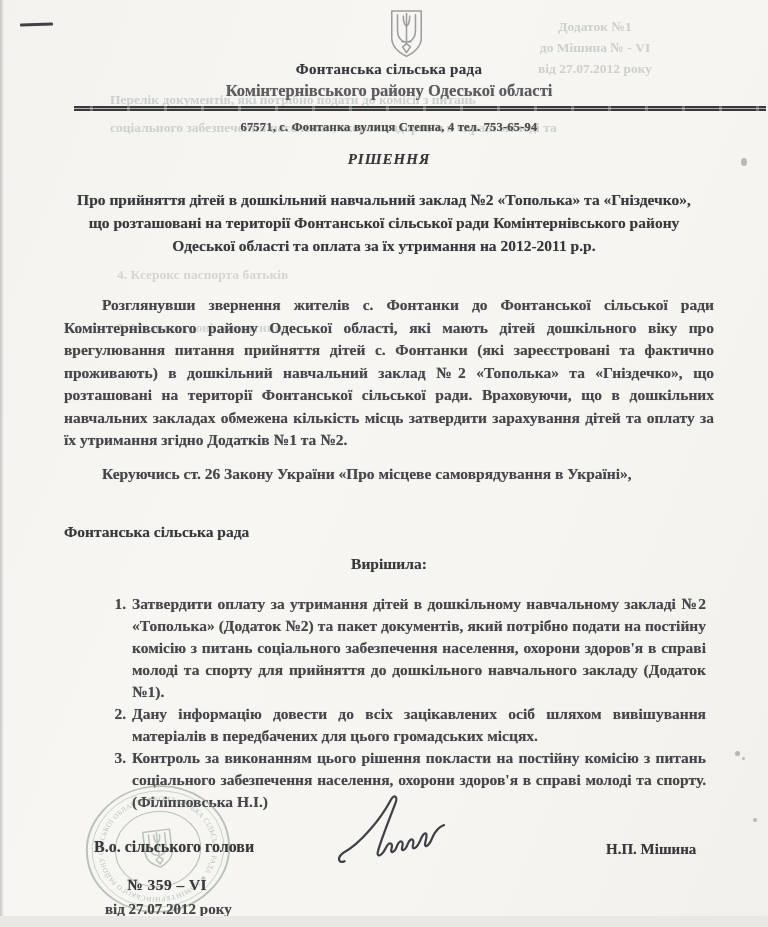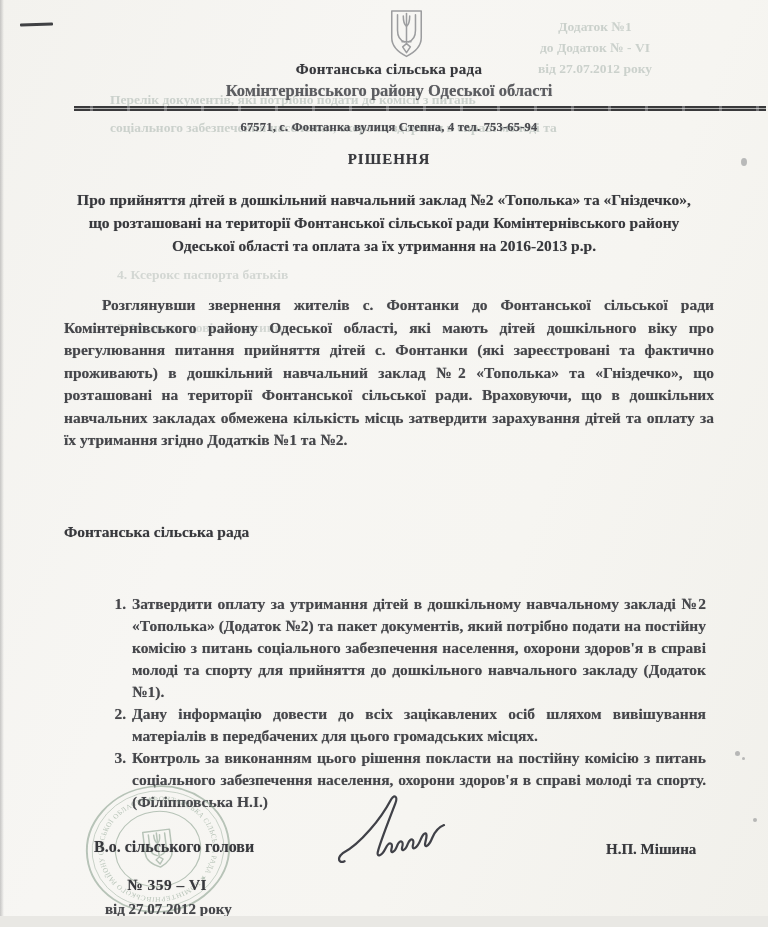--- a/index.html
+++ b/index.html
@@ -27,21 +27,21 @@
   .bleed-list{left:117px;font-size:13.5px;color:#d3d7d3;}
 
   
   .emblem{left:387px;top:9px;}
   .org-name{left:64px;top:61px;width:650px;font-size:15px;letter-spacing:.3px;}
   .org-region{left:64px;top:81px;width:650px;font-size:16.5px;color:#5c5d61;}
   .rule{left:74px;top:106px;width:692px;height:5px;
     background:repeating-linear-gradient(90deg,#39393b 0 16px,#6f6f72 16px 19px,#39393b 19px 37px);}
   .rule::after{content:"";position:absolute;left:0;right:0;top:2px;height:1px;background:rgba(245,244,241,.65);}
   .address{left:64px;top:120px;width:650px;font-size:12.5px;letter-spacing:.2px;color:#4a4b50;}
-  .decision-label{left:64px;top:151px;width:650px;font-size:15px;letter-spacing:1px;}
+  .decision-label{left:64px;top:151px;width:650px;font-size:15px;letter-spacing:1px;font-style:italic;}
 
   
   .doc-title{left:50%;top:188px;transform:translateX(-50%);width:634px;font-size:15.5px;line-height:23px;}
   .para{left:64px;width:650px;font-size:15.5px;line-height:22.5px;text-align:justify;text-indent:38px;}
   .p1{top:294px;}
   .p2{top:463px;}
   .council-name{left:64px;top:523px;font-size:15.5px;}
   .resolved{left:64px;top:555px;width:650px;font-size:15.5px;}
   .decision-list{left:101px;top:585px;width:613px;font-size:15.5px;line-height:22px;}
   .decision-list ol{margin:8px;padding-left:21px;}
@@ -62,21 +62,21 @@
 
   <div class="abs edge-shadow"></div>
   <div class="abs dash-artifact"></div>
   <div class="speck" style="left:741px;top:158px;width:6px;height:8px;"></div>
   <div class="speck" style="left:735px;top:751px;width:5px;height:5px;"></div>
   <div class="speck" style="left:742px;top:757px;width:3px;height:3px;"></div>
   <div class="speck" style="left:753px;top:818px;width:4px;height:4px;"></div>
 
   <div class="abs bleed bleed-topright">
     <div>Додаток №1</div>
-    <div>до Додаток № - VI</div>
+    <div>до Мішина № - VI</div>
     <div>від 27.07.2012 року</div>
   </div>
   <div class="abs bleed bleed-mid" style="top:120px;">соціального забезпечення населення, охорони здоров'я в справі молоді та</div>
   <div class="abs bleed bleed-mid" style="top:92px;">Перелік документів, які потрібно подати до комісії з питань</div>
   <div class="abs bleed bleed-list" style="top:251px;margin-top:16px;">4. Ксерокс паспорта батьків</div>
   <div class="abs bleed bleed-list" style="top:284px;margin-top:36px;">5. Медична довідка дитини</div>
 
   <svg class="abs emblem" width="39" height="50" viewBox="0 0 60 78">
     <g fill="none" stroke="#8d8e91" stroke-width="2.4" opacity=".85" stroke-linecap="round" stroke-linejoin="round">
       <path d="M7,3 H53 V45 C53,59 44,67 30,74 C16,67 7,59 7,45 Z"></path>
@@ -88,24 +88,26 @@
       <path d="M30,54 L24,59 L30,68 L36,59 Z"></path>
     </g>
   </svg>
 
   <div class="abs center bold soft org-name">Фонтанська сільська рада</div>
   <div class="abs center soft org-region">Комінтернівського району Одеської області</div>
   <div class="abs rule"></div>
   <div class="abs center bold soft address">67571, с. Фонтанка вулиця Степна, 4 тел. 753-65-94</div>
 
   <div class="abs center bold soft decision-label">РІШЕННЯ</div>
-  <div class="abs center bold soft doc-title">Про прийняття дітей в дошкільний навчальний заклад №2 «Тополька» та «Гніздечко», що розташовані на території Фонтанської сільської ради Комінтернівського району Одеської області та оплата за їх утримання на 2016-2013 р.р.</div>
+  <div class="abs center bold soft doc-title">Про прийняття дітей в дошкільний навчальний заклад №2 «Тополька» та «Гніздечко», що розташовані на території Фонтанської сільської ради Комінтернівського району Одеської області та оплата за їх утримання на 2012-2011 р.р.</div>
 
   <div class="abs para p1 soft">Розглянувши звернення жителів с. Фонтанки до Фонтанської сільської ради Комінтернівського району Одеської області, які мають дітей дошкільного віку про врегулювання питання прийняття дітей с. Фонтанки (які зареєстровані та фактично проживають) в дошкільний навчальний заклад №2 «Тополька» та «Гніздечко», що розташовані на території Фонтанської сільської ради. Враховуючи, що в дошкільних навчальних закладах обмежена кількість місць затвердити зарахування дітей та оплату за їх утримання згідно Додатків №1 та №2.</div>
+  <div class="abs para p2 soft">Керуючись ст. 26 Закону України «Про місцеве самоврядування в Україні»,</div>
   <div class="abs bold soft council-name">Фонтанська сільська рада</div>
+  <div class="abs center bold soft resolved">Вирішила:</div>
 
   <div class="abs decision-list soft">
     <ol>
       <li>Затвердити оплату за утримання дітей в дошкільному навчальному закладі №2 «Тополька» (Додаток №2) та пакет документів, який потрібно подати на постійну комісію з питань соціального забезпечення населення, охорони здоров'я в справі молоді та спорту для прийняття до дошкільного навчального закладу (Додаток №1).</li>
       <li>Дану інформацію довести до всіх зацікавлених осіб шляхом вивішування матеріалів в передбачених для цього громадських місцях.</li>
       <li>Контроль за виконанням цього рішення покласти на постійну комісію з питань соціального забезпечення населення, охорони здоров'я в справі молоді та спорту. (Філіпповська Н.І.)</li>
     </ol>
   </div>
 
   <svg class="abs stamp" width="150" height="132" viewBox="0 0 200 200" preserveAspectRatio="none">

